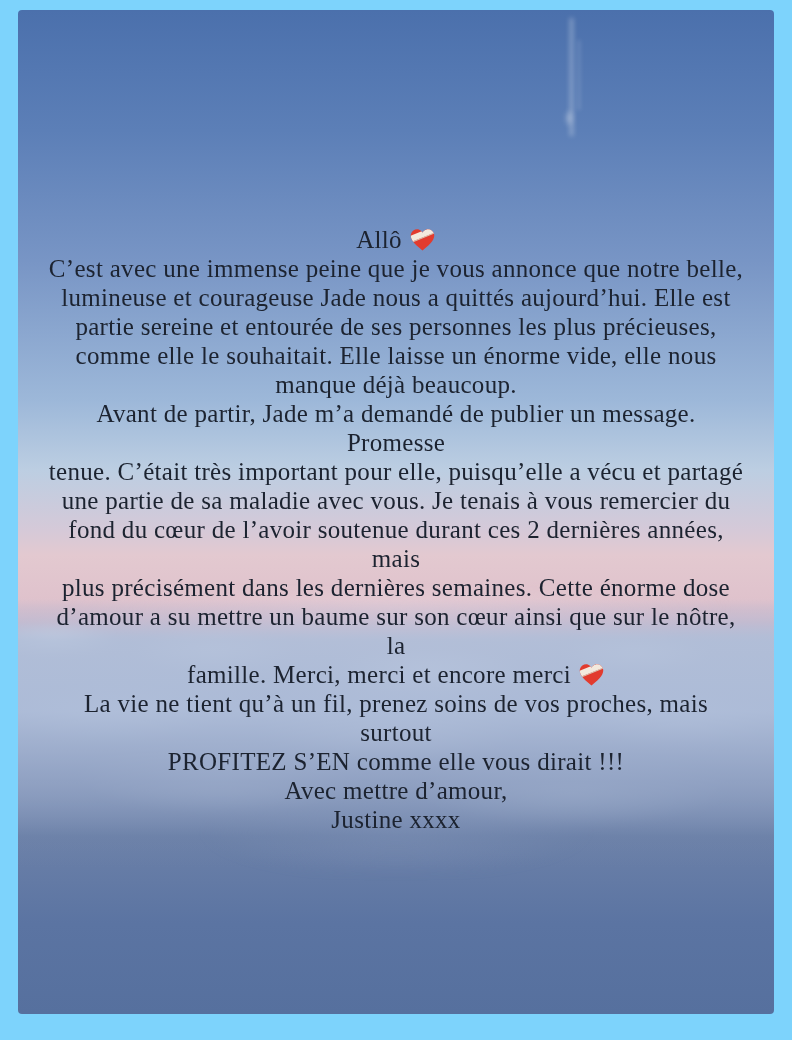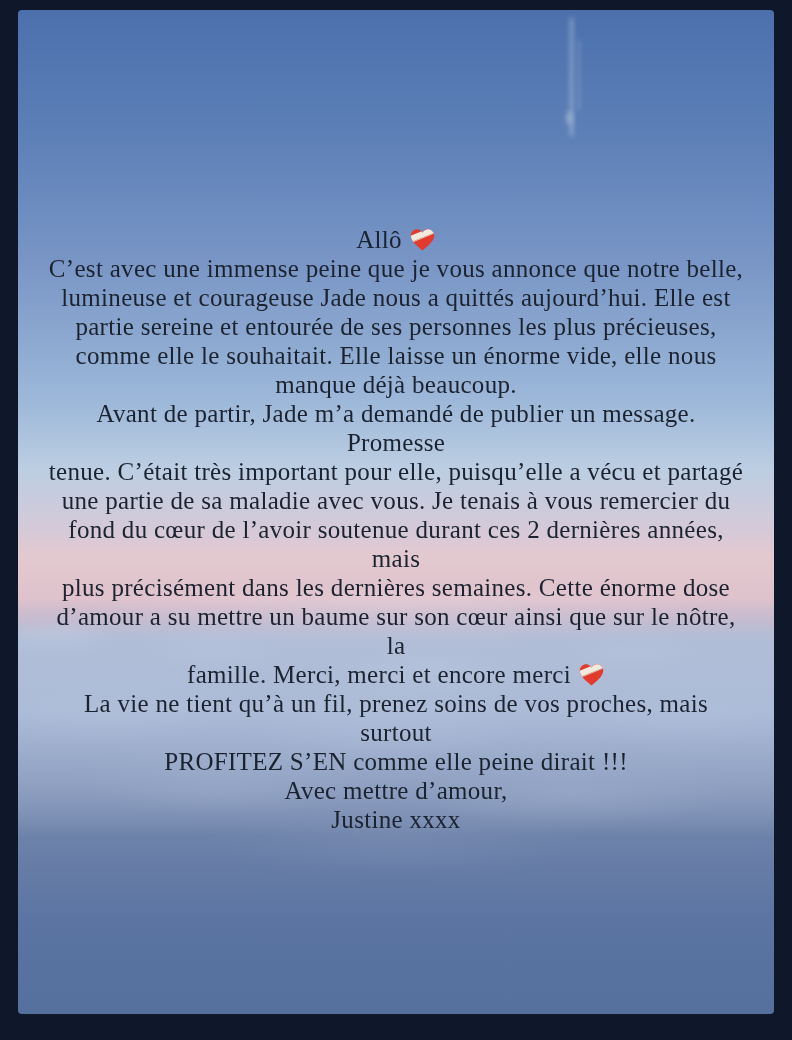--- a/index.html
+++ b/index.html
@@ -5,21 +5,21 @@
   html, body { margin: 0; padding: 0; }
   body {
     width: 792px; height: 1040px;
     background: #050505;
     font-family: "Liberation Serif", "DejaVu Serif", serif;
     overflow: hidden;
     position: relative;
   }
   .frame {
     position: absolute; inset: 0;
-    background: #0f172a;
+    background: #7dd3fc;
   }
   
   .photo {
     position: absolute;
     left: 18px; top: 10px; right: 18px; bottom: 26px;
     border-radius: 4px;
     overflow: hidden;
     background: linear-gradient(180deg,
       #4b70ac 0%,
       #5c7fb7 12%,
@@ -160,20 +160,20 @@
               </clipPath>
             </defs>
           <path d="M18 31 C 5.5 22 1.2 14.5 2.6 9.2 C 4 4.2 9.5 1.6 13.6 3.4 C 15.6 4.3 17 5.6 18 7.4 C 19 5.6 20.4 4.3 22.4 3.4 C 26.5 1.6 32 4.2 33.4 9.2 C 34.8 14.5 30.5 22 18 31 Z" fill="#e23b2e"></path>
           <g clip-path="url(#hc2)">
             <rect x="-8" y="5.5" width="52" height="8" fill="#f3e9dd" transform="rotate(-22 18 10)"></rect>
             <rect x="-8" y="13.4" width="52" height="1.2" fill="#d9c6b4" transform="rotate(-22 18 10)"></rect>
           </g>
         </svg></p>
 
       <p class="p-advice">La vie ne tient qu’à un fil, prenez soins de vos proches, mais surtout
-PROFITEZ S’EN comme elle peine dirait !!!</p>
+PROFITEZ S’EN comme elle vous dirait !!!</p>
 
       <p class="p-signature">Avec mettre d’amour,
 Justine xxxx</p>
 
     </div>
   </div>
 </div>
 
 </body></html>

